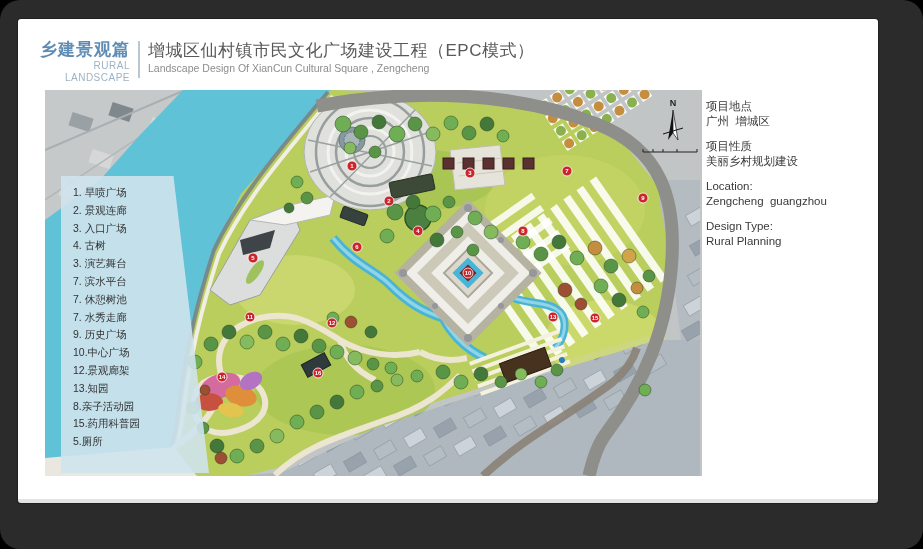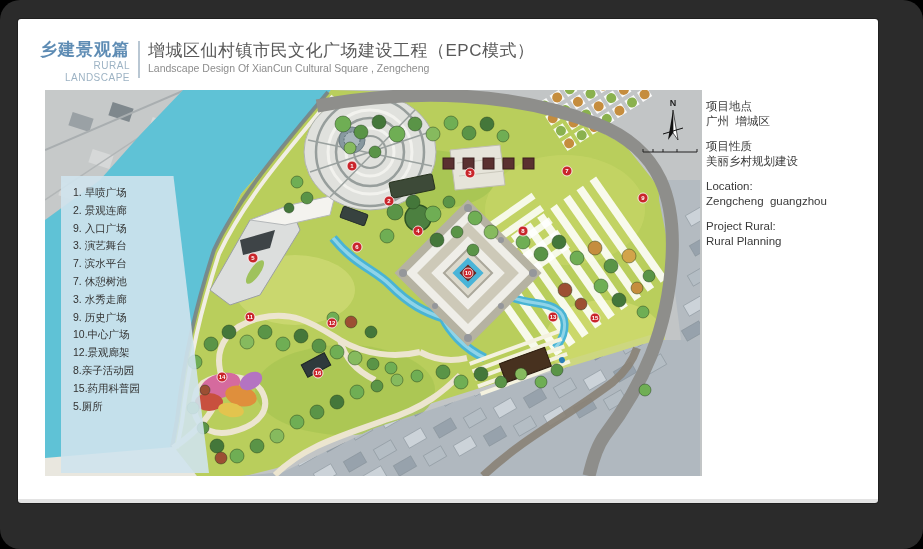--- a/index.html
+++ b/index.html
@@ -446,42 +446,44 @@
             <text x="550" y="230" font-size="6" fill="#fff" text-anchor="middle" font-weight="bold">15</text>
             <circle cx="273" cy="283" r="5" fill="#c9252b" stroke="#ffffff" stroke-width="0.8"></circle>
             <text x="273" y="285" font-size="6" fill="#fff" text-anchor="middle" font-weight="bold">16</text>
           </g>
     </svg>
 
     
     <div class="legend">
           <div class="legend-item">1. 旱喷广场</div>
           <div class="legend-item">2. 景观连廊</div>
-          <div class="legend-item">9. 入口广场</div>
+          <div class="legend-item">3. 入口广场</div>
+          <div class="legend-item">4. 古树</div>
           <div class="legend-item">3. 演艺舞台</div>
           <div class="legend-item">7. 滨水平台</div>
           <div class="legend-item">7. 休憩树池</div>
-          <div class="legend-item">3. 水秀走廊</div>
+          <div class="legend-item">7. 水秀走廊</div>
           <div class="legend-item">9. 历史广场</div>
           <div class="legend-item">10.中心广场</div>
           <div class="legend-item">12.景观廊架</div>
+          <div class="legend-item">13.知园</div>
           <div class="legend-item">8.亲子活动园</div>
           <div class="legend-item">15.药用科普园</div>
           <div class="legend-item">5.厕所</div>
         </div>
   </div>
 
   <div class="info">
     <div>项目地点</div>
     <div>广州  增城区</div>
     <div class="gap"></div>
     <div>项目性质</div>
     <div>美丽乡村规划建设</div>
     <div class="gap"></div>
     <div>Location:</div>
     <div>Zengcheng  guangzhou</div>
     <div class="gap"></div>
-    <div>Project Rural:</div>
+    <div>Design Type:</div>
     <div>Rural Planning</div>
   </div>
 
 </div>
 </div>
 
 </body></html>

